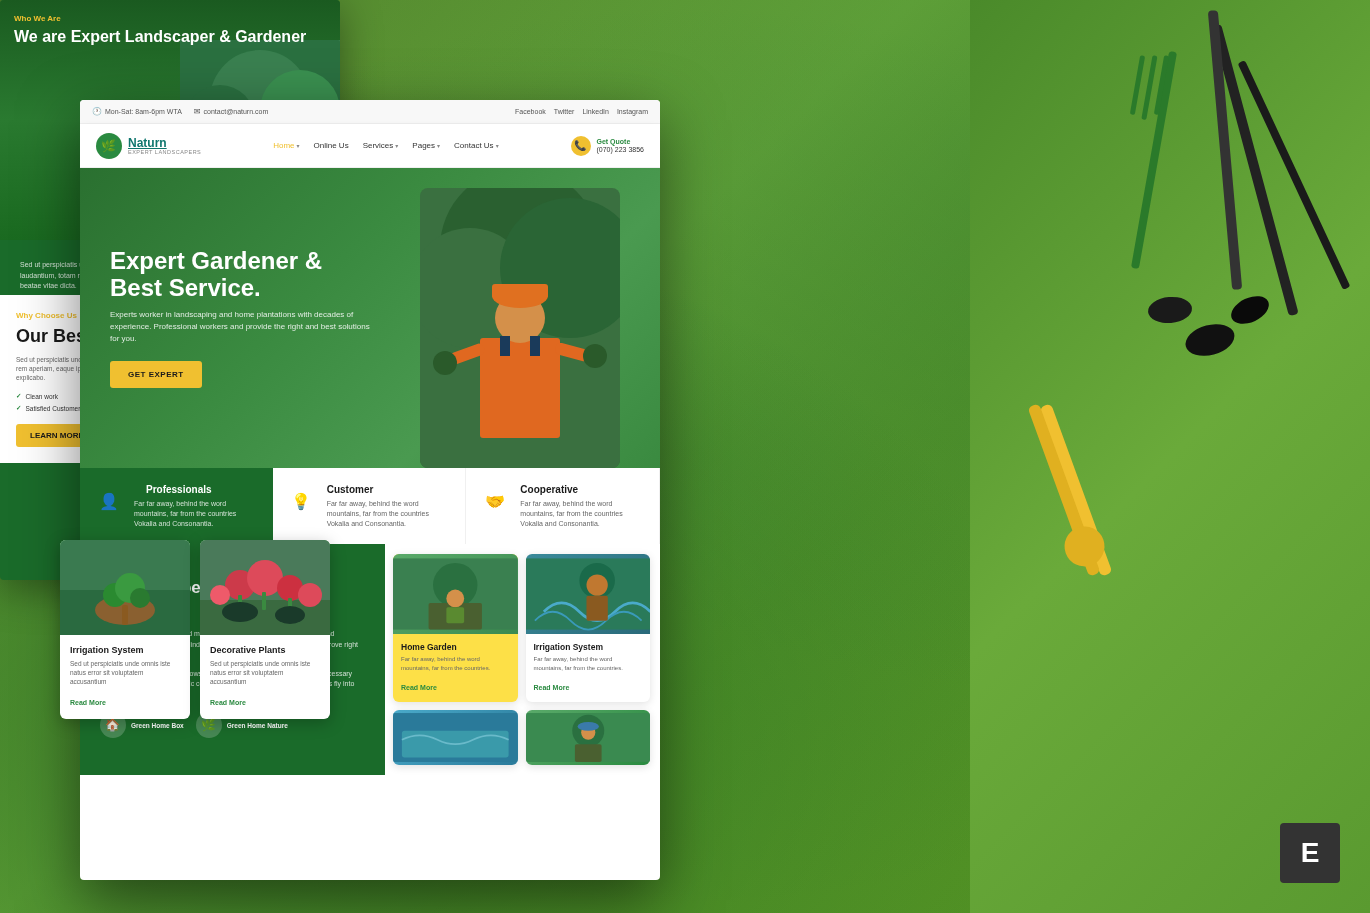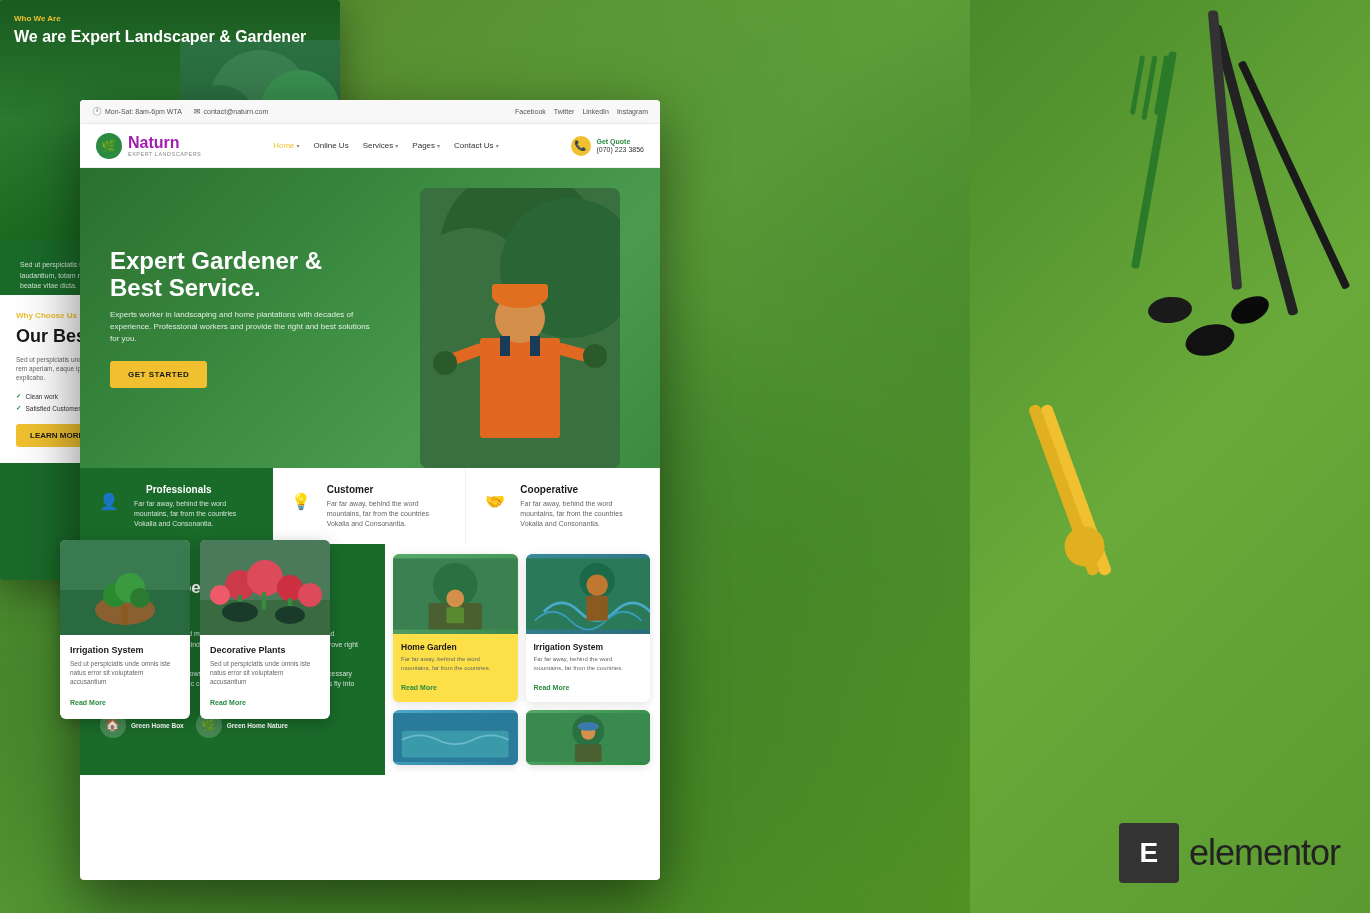--- a/index.html
+++ b/index.html
@@ -269,24 +269,25 @@
       justify-content: center;
       font-size: 12px;
     }
 
     .logo-text {
       display: flex;
       flex-direction: column;
     }
 
     .logo-name {
-      font-size: 16px;
+      font-size: 12px;
       font-weight: 800;
-      color: #a21caf;
+      color: #0f766e;
       line-height: 1;
+      text-decoration: underline;
     }
 
     .logo-tagline {
       font-size: 5.5px;
       color: #888;
       letter-spacing: 0.5px;
     }
 
     .nav-links {
       display: flex;
@@ -570,21 +571,20 @@
     <rect x="100" y="400" width="12" height="180" rx="5" fill="#f0c030" transform="rotate(-20, 106, 490)"></rect>
     <rect x="88" y="400" width="12" height="180" rx="5" fill="#e0b020" transform="rotate(-20, 94, 490)"></rect>
     <circle cx="94" cy="550" r="20" fill="#e0b020" transform="rotate(-20, 94, 490)"></circle>
   </svg>
 </div>
 
 <div class="elementor-badge">
   <div class="elementor-icon">
     <span>E</span>
   </div>
-  <span class="elementor-text">elementor</span>
 </div>
 
 <div class="page-back">
   <div class="page-back-hero">
     <div class="page-back-hero-img">
       <svg width="100%" height="100%" viewBox="0 0 160 200">
         <rect width="160" height="200" fill="#3a8050"></rect>
 
         <rect x="0" y="0" width="160" height="160" fill="#2a7040" rx="2"></rect>
         <circle cx="80" cy="60" r="50" fill="#3a8050"></circle>
@@ -696,21 +696,21 @@
         <circle cx="25" cy="175" r="12" fill="#2a5a2a"></circle>
         <circle cx="175" cy="168" r="12" fill="#2a5a2a"></circle>
 
         <rect x="80" y="148" width="10" height="20" fill="#1a3a5a"></rect>
         <rect x="110" y="148" width="10" height="20" fill="#1a3a5a"></rect>
       </svg>
     </div>
     <div class="hero-content">
       <h1 class="hero-title">Expert Gardener &amp; Best Service.</h1>
       <p class="hero-subtitle">Experts worker in landscaping and home plantations with decades of experience. Professional workers and provide the right and best solutions for you.</p>
-      <div class="hero-btn">GET STARTED</div>
+      <div class="hero-btn">GET EXPERT</div>
     </div>
   </div>
 
   <div class="features-strip">
     <div class="feature-card" style="background:#1a6b2a; color:white;">
       <div class="feature-icon white">👤</div>
       <div class="feature-text-block">
         <div class="feature-title" style="color:white;">Professionals</div>
         <div class="feature-desc" style="color:rgba(255,255,255,0.8); font-size:7px;">Far far away, behind the word mountains, far from the countries Vokalia and Consonantia.</div>
       </div>

